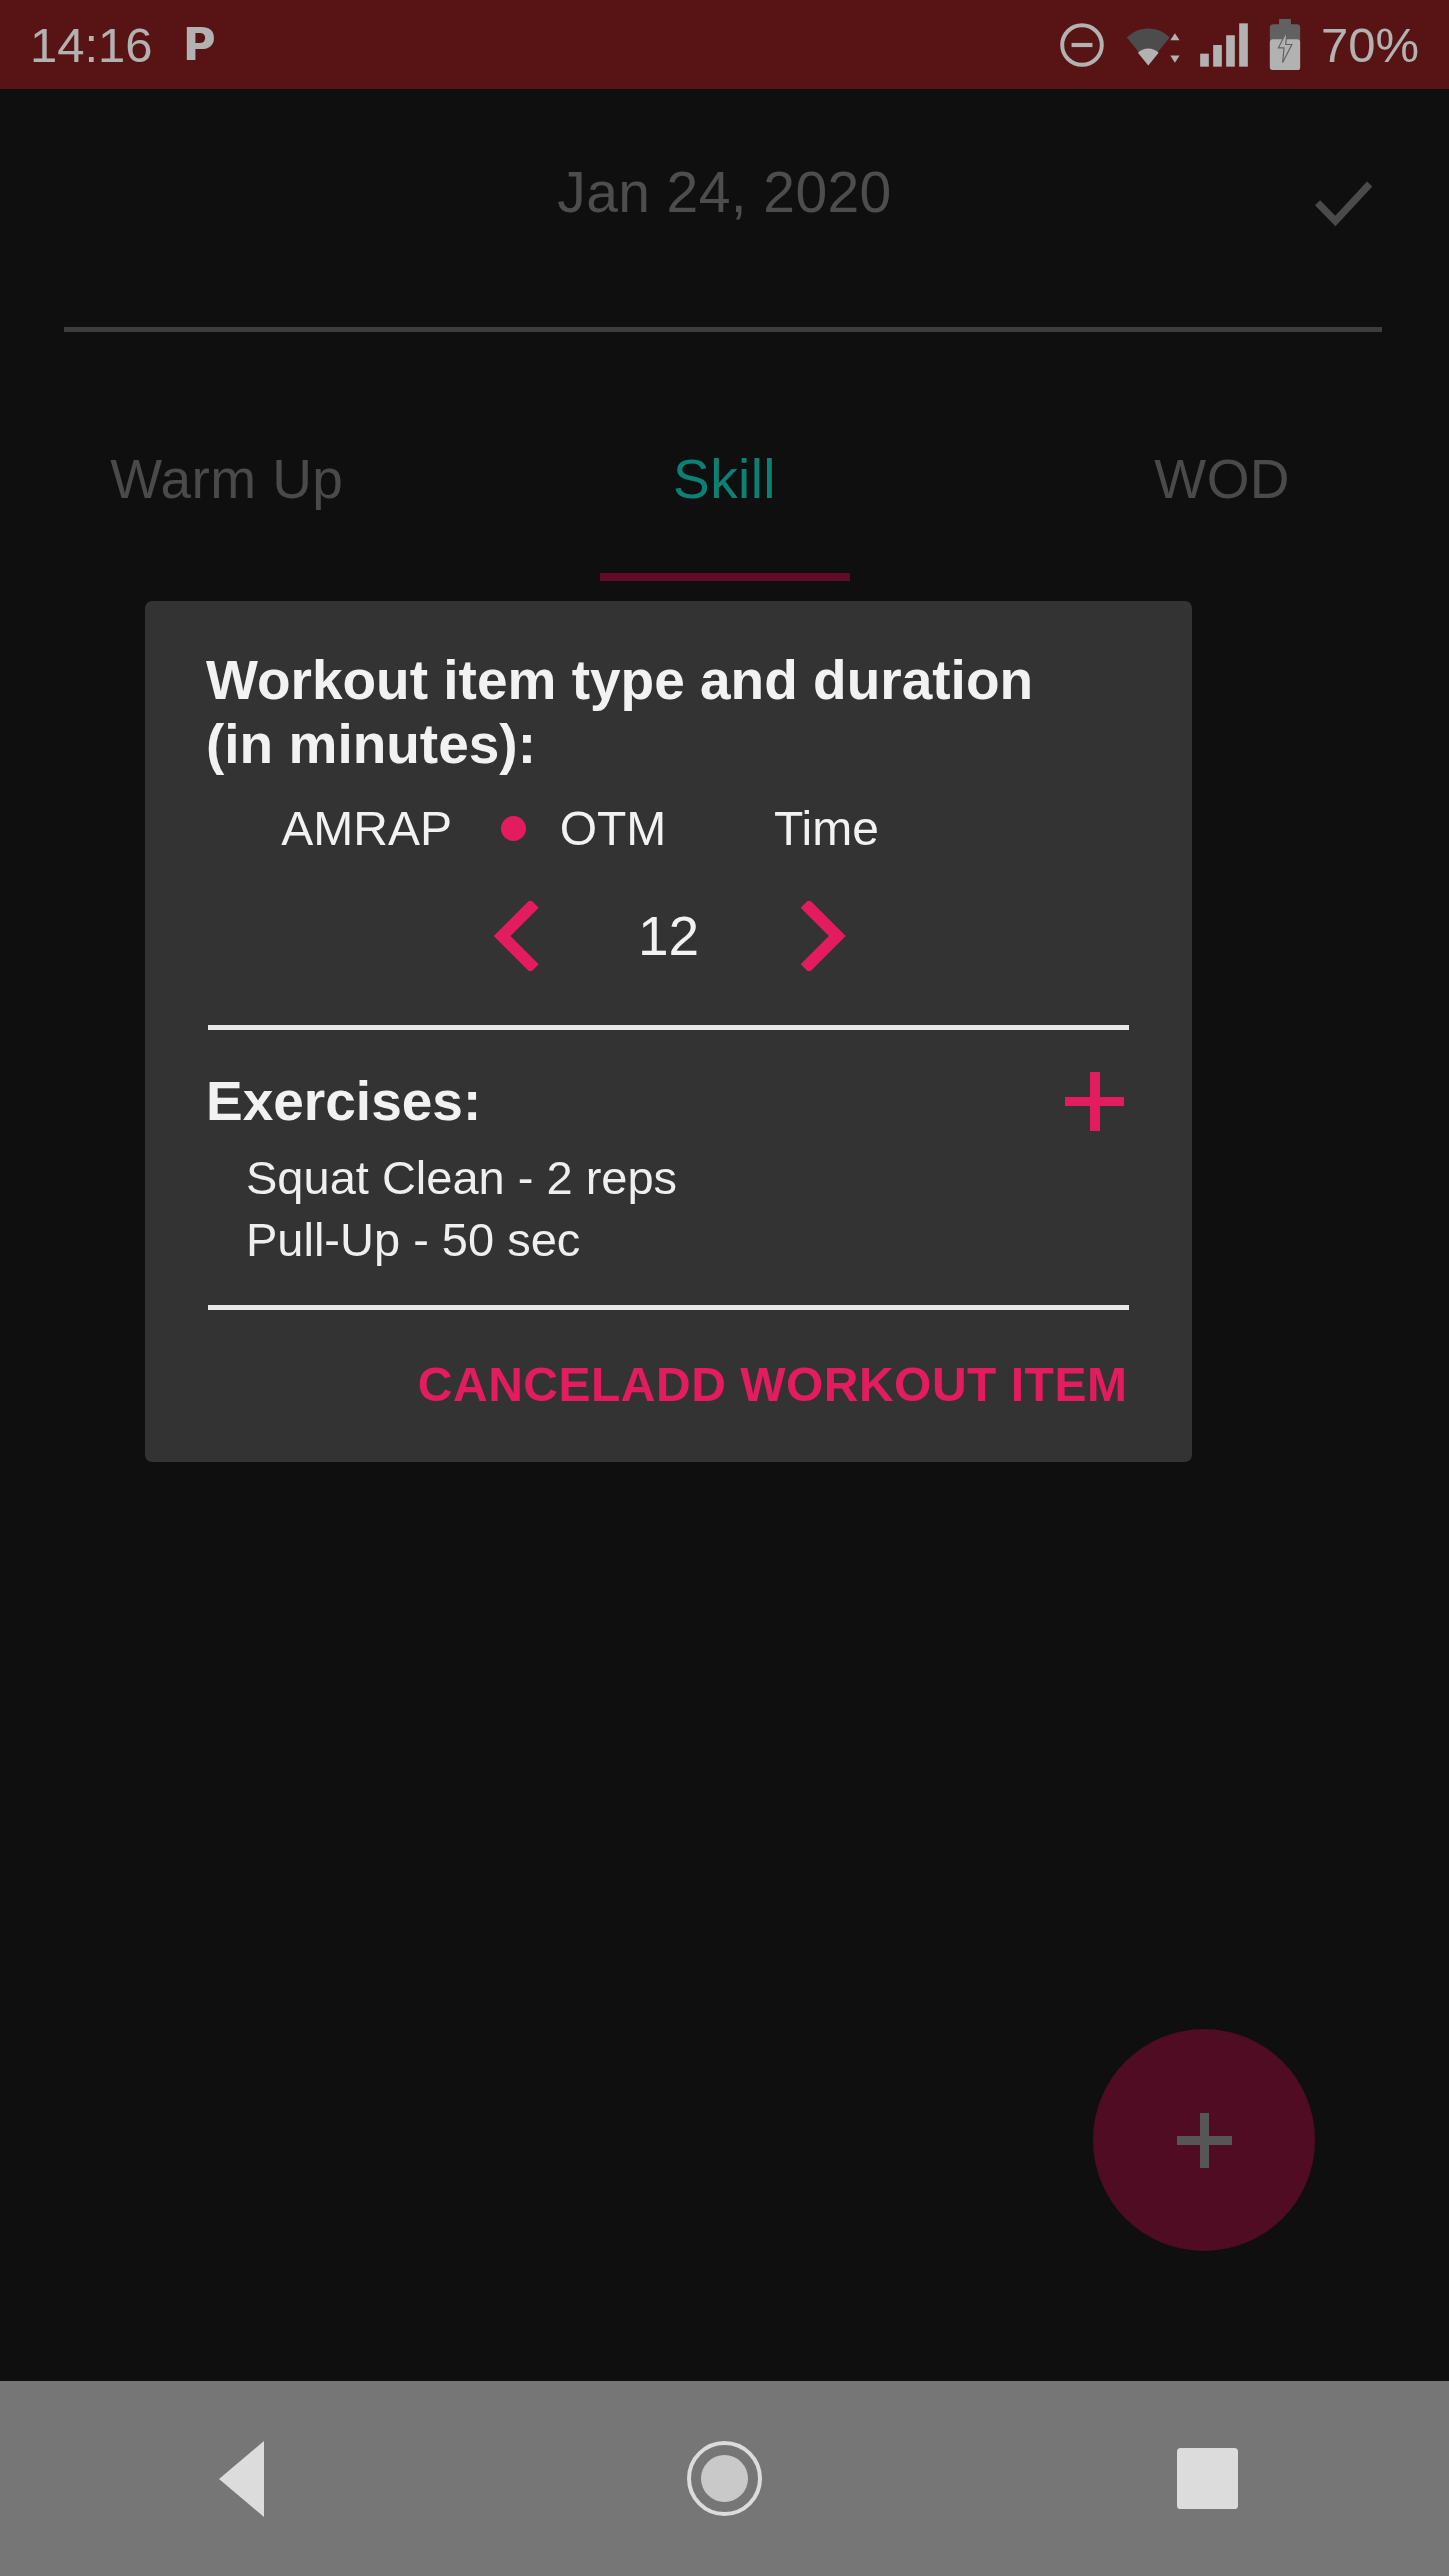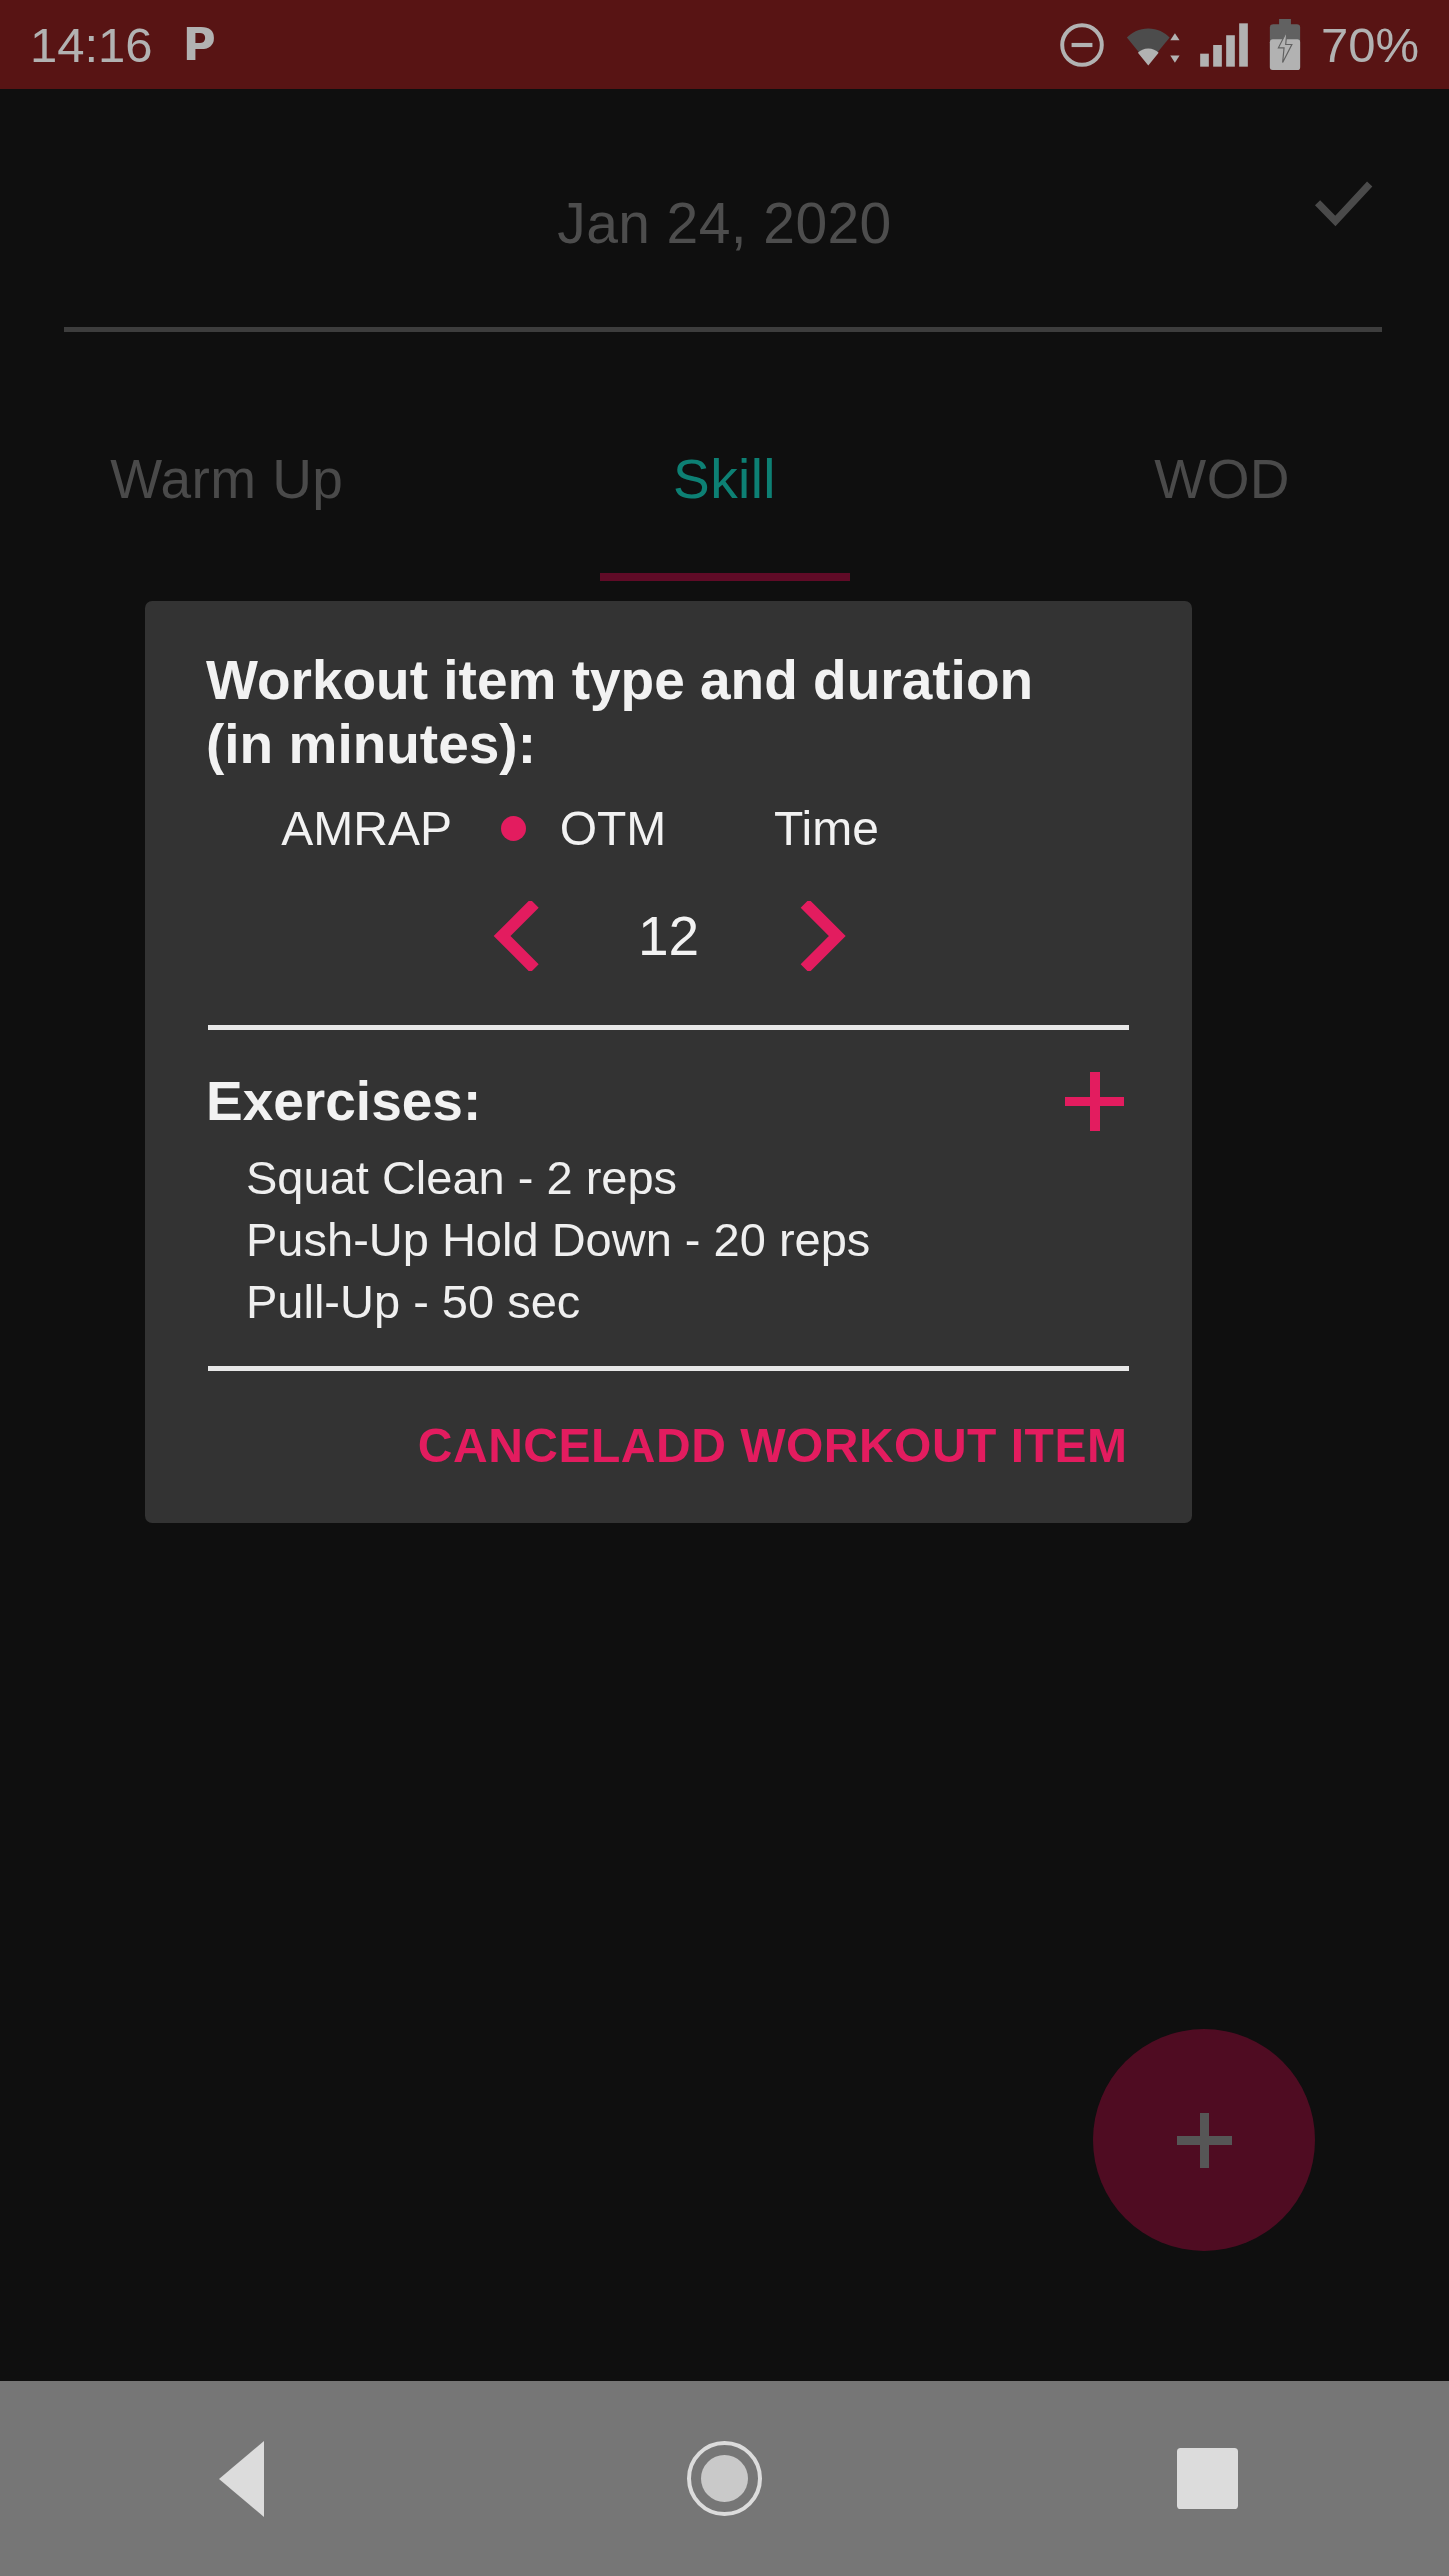--- a/index.html
+++ b/index.html
@@ -39,21 +39,20 @@
 
   
   .appbar {
     position:absolute; top:89px; left:0; width:1449px; height:242px;
   }
   .appbar-title {
     position:absolute; left:0; top:70px; width:1449px;
     text-align:center;
     font-size:57px; color:#6f6f6f; font-weight:400;
     letter-spacing:0.4px;
-    margin-top:31px;
   }
   .appbar-check {
     position:absolute; right:68px; top:77px;
     width:75px; height:75px;
   }
   .appbar-divider {
     position:absolute; left:64px; top:238px;
     width:1318px; height:4.5px;
     background:#585858;
   }
@@ -321,21 +320,20 @@
 
     <div class="dlg-divider"></div>
 
     <div class="ex-head">
       <span class="ex-title">Exercises:</span>
       <span class="ex-add"></span>
     </div>
 
     <div class="ex-list">
       <div class="ex-item">Squat Clean - 2 reps</div>
-      <div class="ex-item">Push-Up Hold Down - 20 reps</div>
       <div class="ex-item">Pull-Up - 50 sec</div>
     </div>
 
     <div class="dlg-divider2"></div>
 
     <div class="dlg-actions">
       <button class="dlg-btn">CANCEL</button>
       <button class="dlg-btn right">ADD WORKOUT ITEM</button>
     </div>
   </div>

